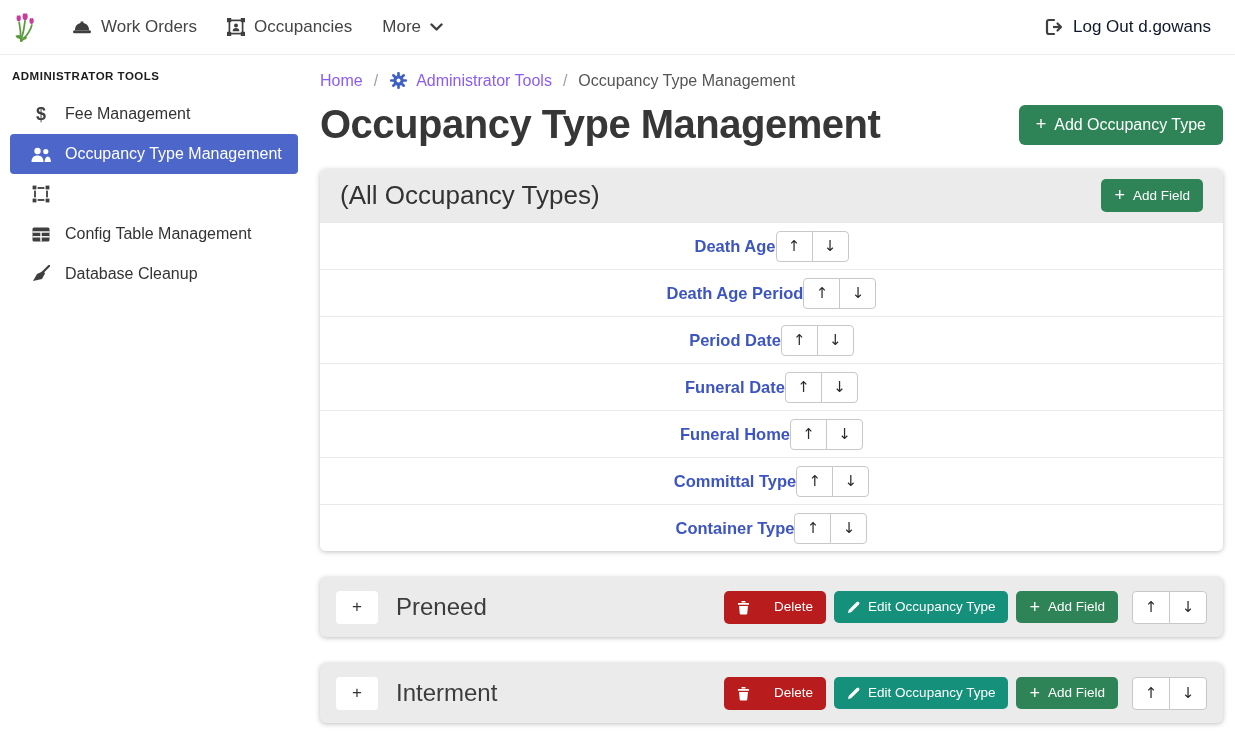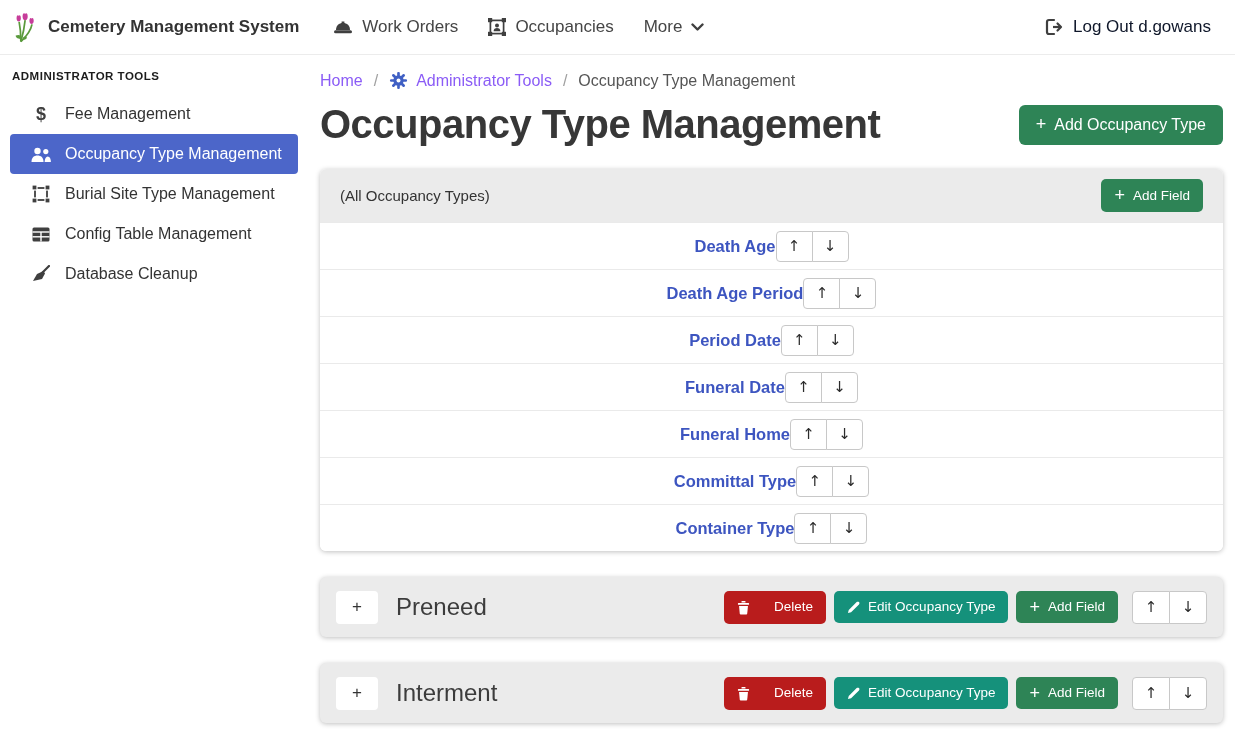--- a/index.html
+++ b/index.html
@@ -45,21 +45,21 @@
   .btn-teal  { background:#15917b; }
   .btn-red   { background:#b91c1c;gap:24px; }
   .btn-lg { font-size:16px; padding:12px 17px; border-radius:6px; }
   .btn-sm { font-size:13.5px; padding:9px 13px; border-radius:5px; }
   .plus { font-size:18px; font-weight:500; line-height:.8; }
 
   
   .card { margin-top:22px; border-radius:6px; overflow:hidden; box-shadow:0 1px 5px rgba(0,0,0,.25); }
   .card-header { background:#ebebeb; height:53px; display:flex; justify-content:space-between;
                  align-items:center; padding:0 20px; }
-  .card-title { font-size:15px; font-weight:500; color:#333; }
+  .card-title { font-size:26px; font-weight:500; color:#333; }
   .field-row { height:47px; display:flex; justify-content:center; align-items:center;
                padding:0 14px; background:#fff; border-top:1px solid #eaeaea; }
   .field-link { font-size:16.5px; font-weight:700; color:#3d55c0; cursor:pointer; }
   .arrow-group { display:flex; }
   .arrow-btn { width:37px; height:31px; background:#fff; border:1px solid #c8c8c8; padding:0;
                display:flex; align-items:center; justify-content:center; font-size:15px; color:#2b2b2b;
                cursor:pointer; font-family:"DejaVu Sans", sans-serif; }
   .arrow-btn.up   { border-radius:4px 0 0 4px; }
   .arrow-btn.down { border-radius:0 4px 4px 0; margin-left:-1px; }
 
@@ -83,21 +83,20 @@
         <path d="M13 12 C12 22 10 30 8 37" stroke="#5a9a3c" stroke-width="2" fill="none"></path>
         <path d="M6 14 C8 24 8 30 8 37" stroke="#5a9a3c" stroke-width="2" fill="none"></path>
         <path d="M21 17 C19 27 12 33 8 37" stroke="#5a9a3c" stroke-width="2" fill="none"></path>
         <path d="M2 30 C6 28 9 30 9 34 C5 34 2 33 2 30 Z" fill="#5a9a3c"></path>
         <path d="M15 32 C12 30 10 32 10 35 C13 35 15 34 15 32 Z" fill="#5a9a3c"></path>
         <path d="M10 8 C10 4 11.5 3 13 4.5 C14.5 3 16 4 16 8 C16 11 14.5 12 13 12 C11.5 12 10 11 10 8 Z" fill="#c73d9a"></path>
         <path d="M3 10 C3 6.5 4.3 5.7 5.5 7 C6.7 5.7 8 6.5 8 10 C8 12.5 6.7 13.5 5.5 13.5 C4.3 13.5 3 12.5 3 10 Z" fill="#c73d9a"></path>
         <path d="M18 13 C18 9.5 19.3 8.7 20.5 10 C21.7 8.7 23 9.5 23 13 C23 15.5 21.7 16.5 20.5 16.5 C19.3 16.5 18 15.5 18 13 Z" fill="#c73d9a"></path>
       </svg>
     </span>
-    <span>Cemetery Management System</span>
   </div>
 
   <div class="nav-links">
     <span class="nav-link">
       <span class="ic">
         <svg width="20" height="16" viewBox="0 0 20 16">
           <path d="M3 11 C3 6.5 6 4 10 4 C14 4 17 6.5 17 11 Z" fill="#3f3f3f"></path>
           <rect x="8.6" y="2.5" width="2.8" height="4" fill="#3f3f3f"></rect>
           <rect x="1" y="11.3" width="18" height="3" rx="1.5" fill="#3f3f3f"></rect>
         </svg>
@@ -167,21 +166,20 @@
     <div class="side-item">
       <span class="ic">
         <svg width="18" height="18" viewBox="0 0 18 18">
           <rect x="3" y="3" width="12" height="12" fill="none" stroke="#3f3f3f" stroke-width="1.8"></rect>
           <rect x="0" y="0" width="5" height="5" fill="#3f3f3f" stroke="#fff" stroke-width="1.2"></rect>
           <rect x="13" y="0" width="5" height="5" fill="#3f3f3f" stroke="#fff" stroke-width="1.2"></rect>
           <rect x="0" y="13" width="5" height="5" fill="#3f3f3f" stroke="#fff" stroke-width="1.2"></rect>
           <rect x="13" y="13" width="5" height="5" fill="#3f3f3f" stroke="#fff" stroke-width="1.2"></rect>
         </svg>
       </span>
-      <span>Burial Site Type Management</span>
     </div>
 
     <div class="side-item">
       <span class="ic">
         <svg width="18" height="15" viewBox="0 0 18 15">
           <rect x="0.5" y="0.5" width="17" height="14" rx="1.5" fill="#3f3f3f"></rect>
           <line x1="0.5" y1="5" x2="17.5" y2="5" stroke="#fff" stroke-width="1.4"></line>
           <line x1="9" y1="5" x2="9" y2="14.5" stroke="#fff" stroke-width="1.4"></line>
           <line x1="0.5" y1="9.8" x2="17.5" y2="9.8" stroke="#fff" stroke-width="1.4"></line>
         </svg>

